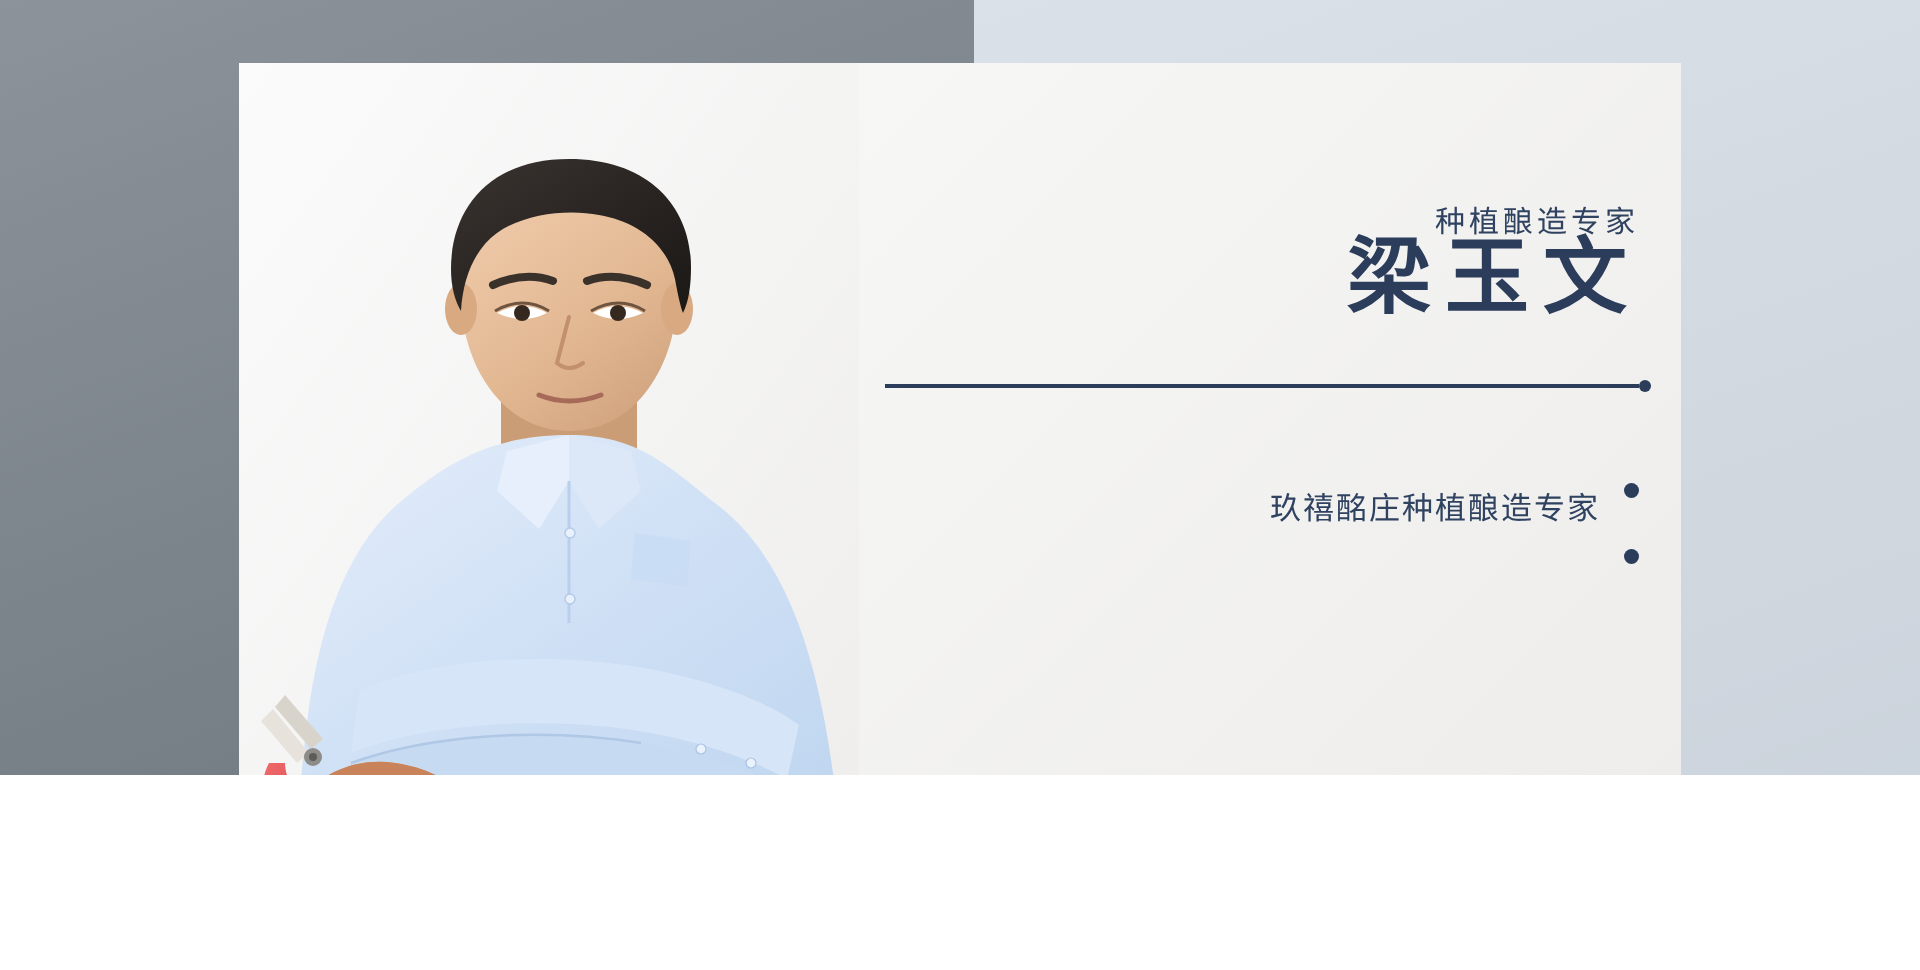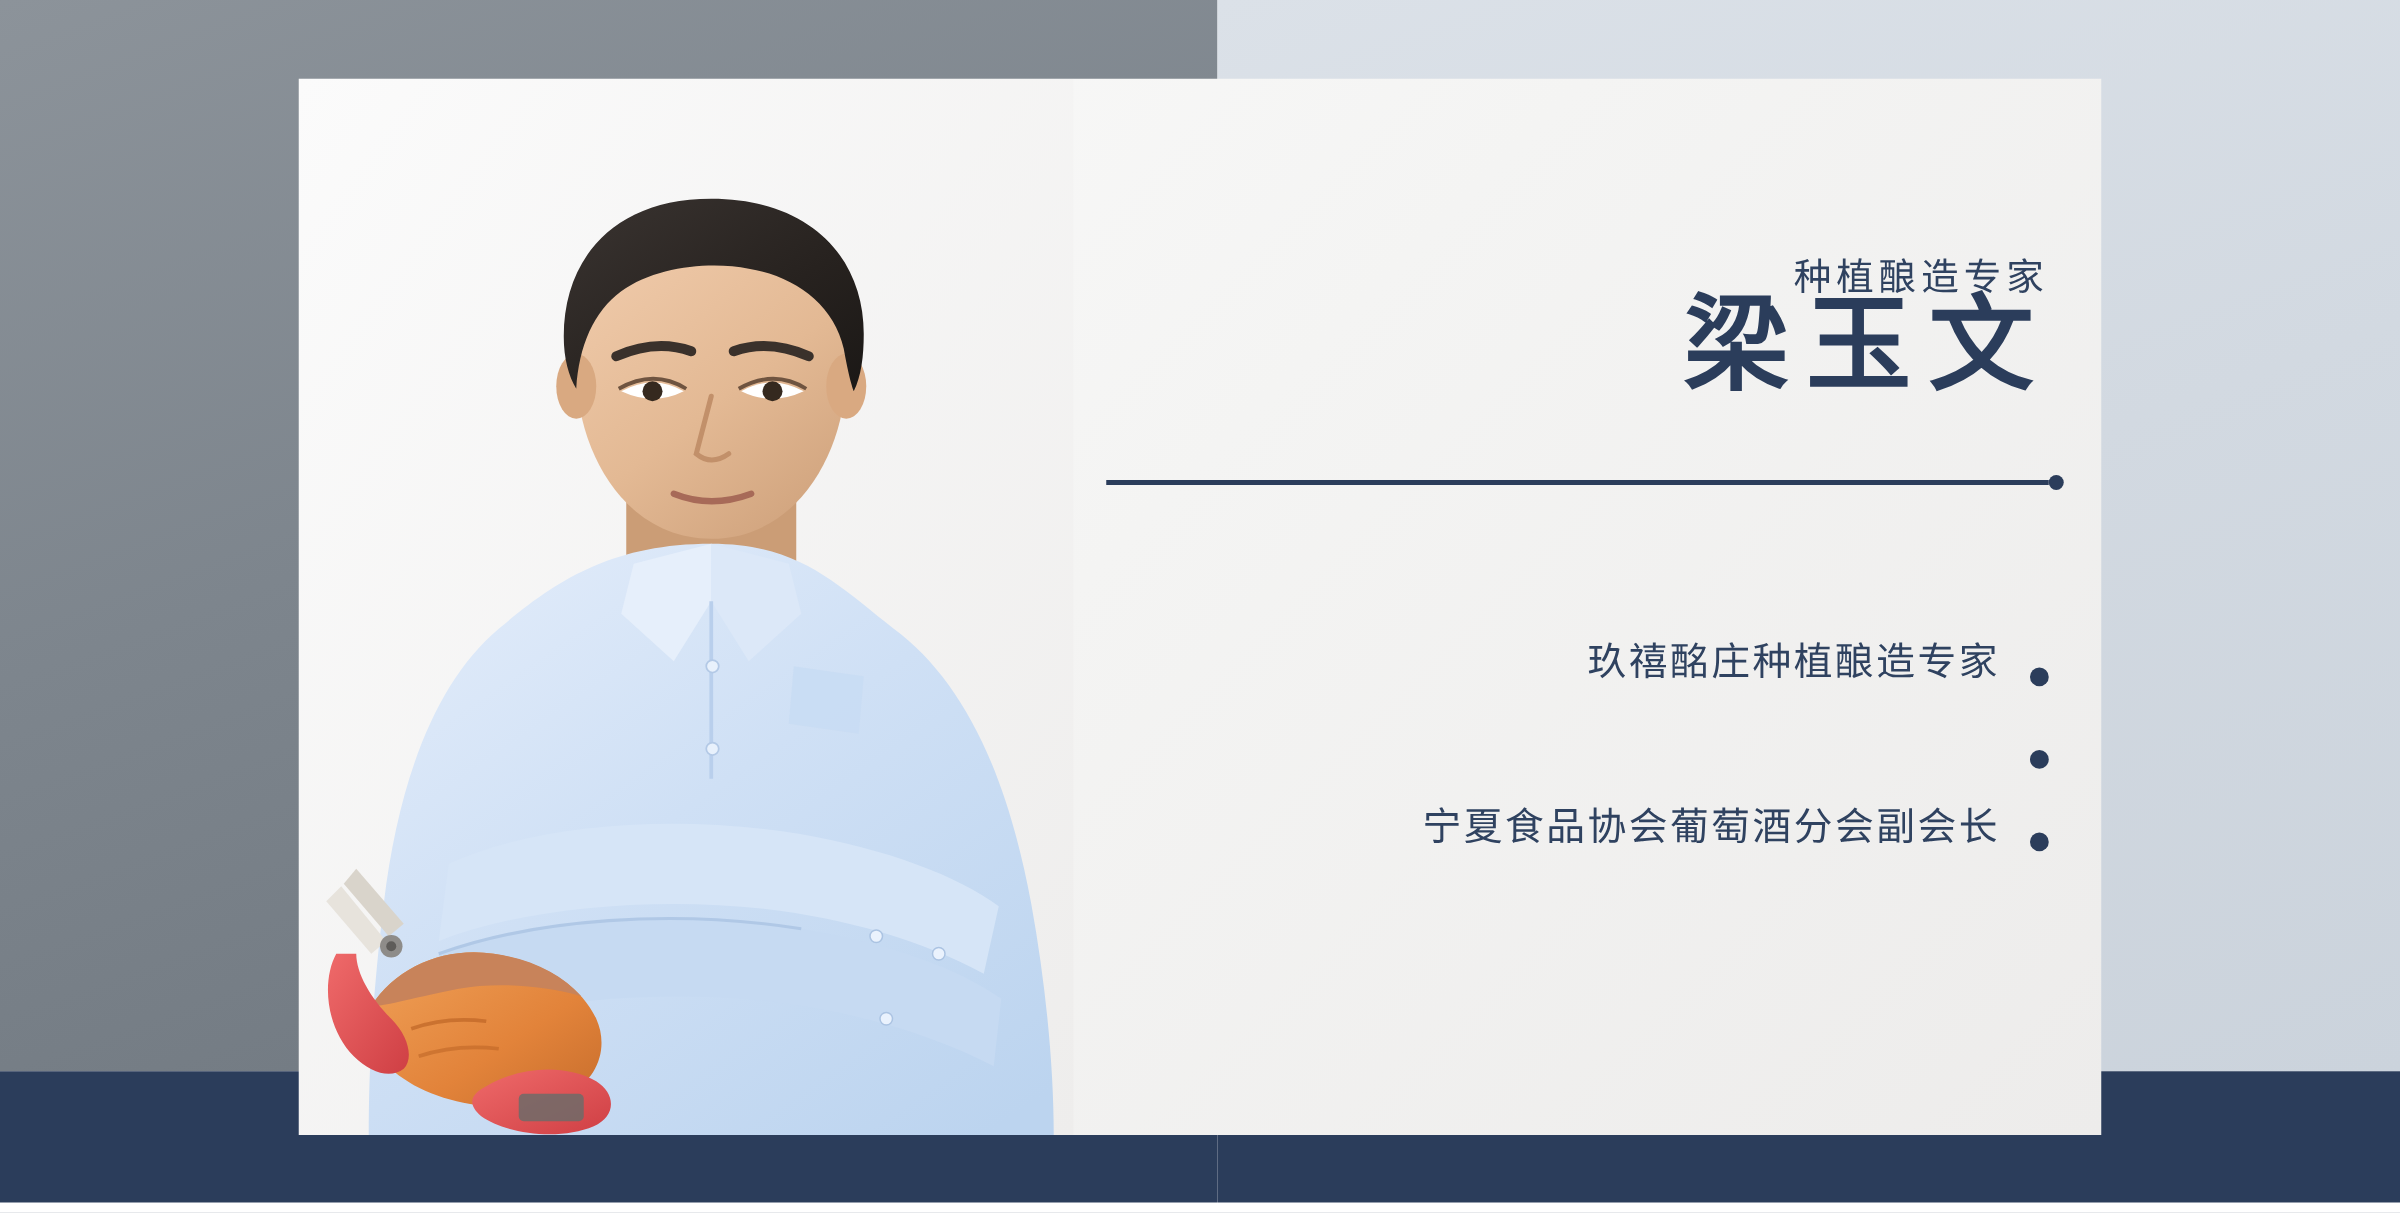--- a/index.html
+++ b/index.html
@@ -4,21 +4,21 @@
 <title>种植酿造专家 梁玉文</title>
 <style>
   html, body {
     margin: 0;
     padding: 0;
     background: #ffffff;
   }
   .stage {
     position: relative;
     width: 1920px;
-    height: 970px;
+    height: 775px;
     overflow: hidden;
     font-family: "Liberation Sans", "DejaVu Sans", sans-serif;
     background: #ffffff;
   }
 
   
   .bg-gray-block {
     position: absolute;
     left: 0;
     top: 0;
@@ -145,21 +145,21 @@
     position: absolute;
     right: 42px;
     top: 420px;
     width: 790px;
     list-style: none;
     margin: 0;
     padding: 0;
   }
   .cred-item {
     display: flex;
-    align-items: flex-end;
+    align-items: flex-start;
     justify-content: flex-end;
     height: 66px;
     white-space: nowrap;
   }
   .cred-text {
     font-size: 31px;
     letter-spacing: 2px;
     color: #2f4260;
     font-weight: 500;
   }
@@ -316,21 +316,17 @@
       </div>
 
       <ul class="cred-list">
         <li class="cred-item">
           <span class="cred-text">玖禧酩庄种植酿造专家</span>
           <span class="cred-bullet"></span>
         </li>
         <li class="cred-item">
           <span class="cred-bullet"></span>
         </li>
-        <li class="cred-item">
-          <span class="cred-text">宁夏食品协会葡萄酒分会副会长</span>
-          <span class="cred-bullet"></span>
-        </li>
       </ul>
 
     </div>
   </div>
 </div>
 
 </body></html>

